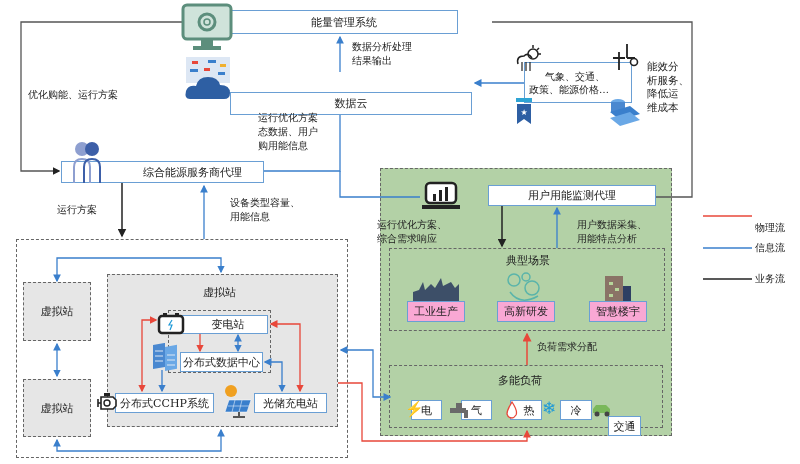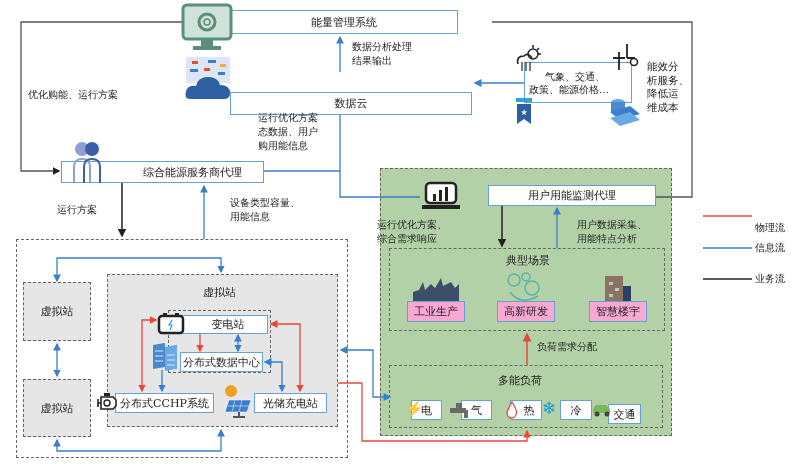--- a/index.html
+++ b/index.html
@@ -231,21 +231,21 @@
 <div class="load" style="left:510px;top:400px;width:32px;">
   <span style="padding-left:6px;">热</span>
 </div>
 <svg class="icon" width="12" height="18" style="left:506px;top:401px;">
   <path d="M6,1 Q12,10 10,14 Q8,17 6,17 Q2,17 1,13 Q1,9 6,1 z" fill="#fff" stroke="#e8473a" stroke-width="1.3"></path>
 </svg>
 <div class="load" style="left:560px;top:400px;width:32px;">
   <span>冷</span>
 </div>
 <span class="icon" style="left:542px;top:398px;color:#1e9ad8;font-size:17px;">❄</span>
-<div class="load" style="left:608px;top:404px;width:33px;">
+<div class="load" style="left:608px;top:416px;width:33px;">
   <span>交通</span>
 </div>
 <svg class="icon" width="20" height="14" style="left:592px;top:403px;">
   <path d="M1,10 v-4 l3,-4 h10 l4,4 v4 z" fill="#7ab85a"></path>
   <circle cx="5" cy="11" r="2.5" fill="#444"></circle>
     <circle cx="15" cy="11" r="2.5" fill="#444"></circle>
 </svg>
 
 <div class="box" style="left:178px;top:315px;width:90px;height:19px;padding-left:10px;">
   <span>变电站</span>

